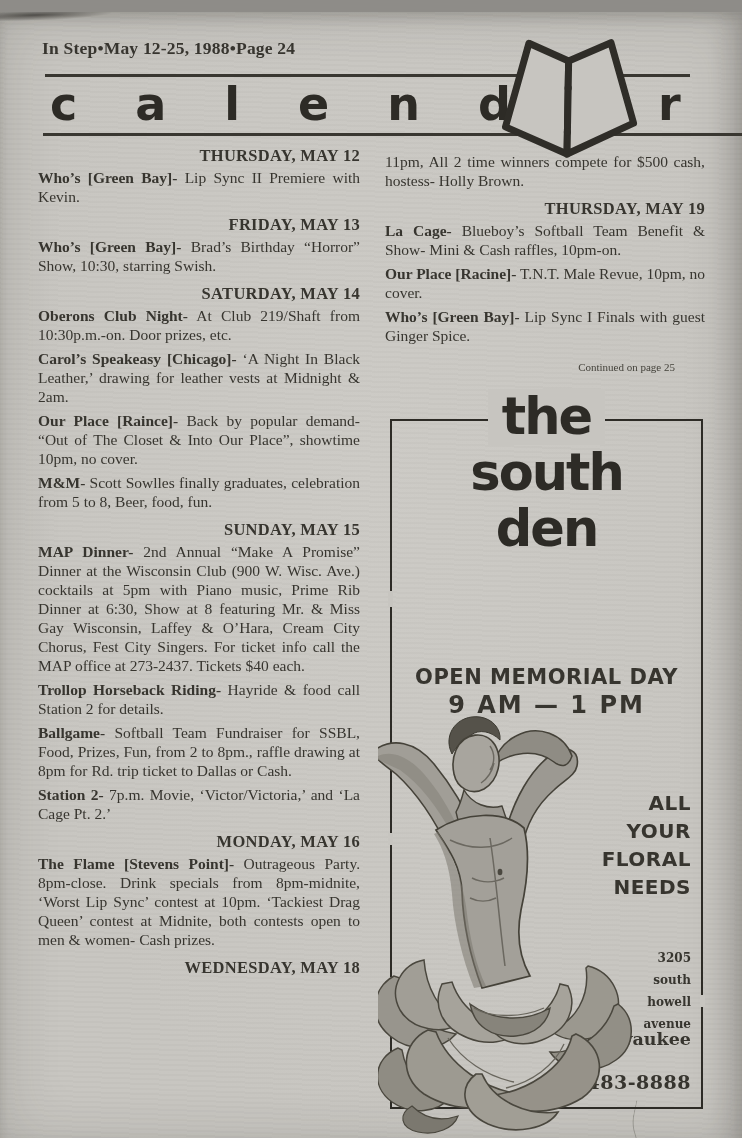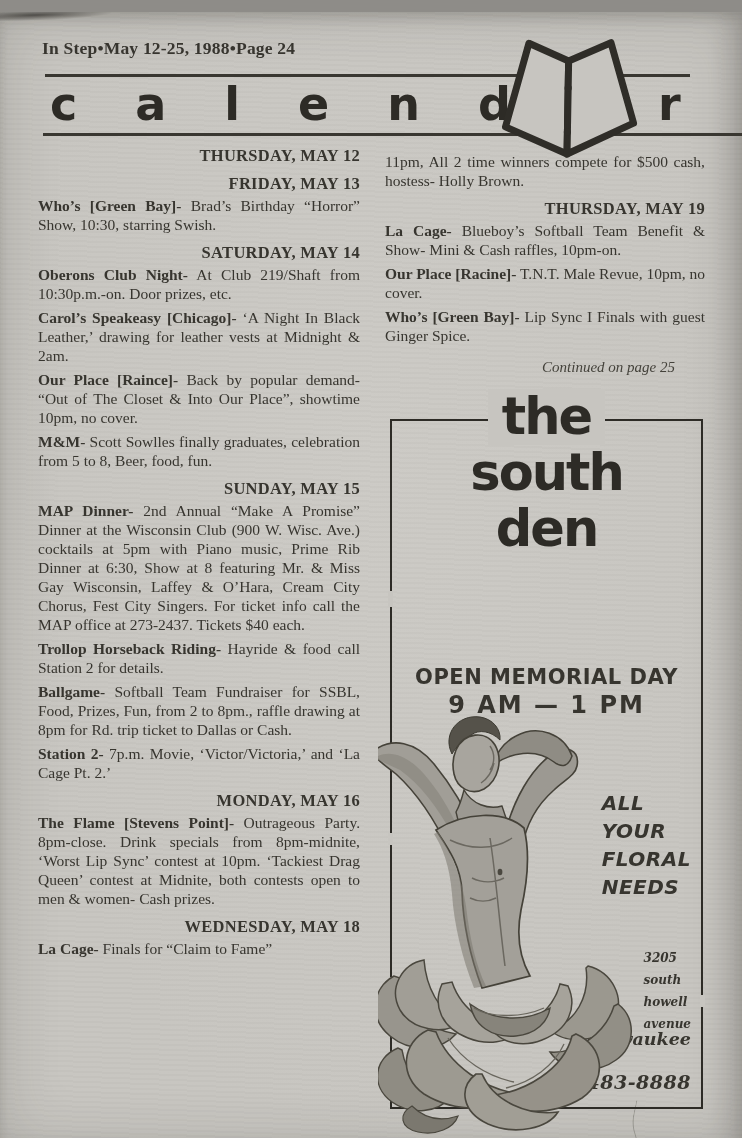--- a/index.html
+++ b/index.html
@@ -47,41 +47,41 @@
   .day{
     margin:9px 0 3px 0;text-align:right;
     font-size:16.5px;font-weight:bold;letter-spacing:.3px;line-height:19px;
   }
   .day.first{margin-top:2px;}
   .col-left{left:38px;top:132px;}
   .col-right{left:385px;top:140px;width:320px;}
   .continued{
     margin-top:13px !important;
     text-align:right;padding-right:30px;
-    font-style:italic;font-size:15px;color:var(--ink_soft);
+    font-size:11px;color:var(--ink_soft);
   }
   
   .ad{
     position:absolute;left:390px;top:407px;width:309px;height:686px;
     border:2.5px solid var(--title_ink);
     z-index:2;
   }
   .border-gap{position:absolute;width:5px;background:var(--paper);left:-4px;z-index:3;}
   .gap1{top:170px;height:16px;} .gap2{top:412px;height:12px;} .gap3{top:556px;height:14px;}
   .gap4{left:auto;right:-4px;top:574px;height:12px;}
   .ad-title{position:absolute;left:0;right:0;top:-32px;text-align:center;z-index:4;
     font-family:"DejaVu Sans","Liberation Sans",sans-serif;font-weight:bold;
     font-size:51px;line-height:56px;letter-spacing:-2px;color:var(--title_ink);}
   .ad-title .t-line{display:block;}
   .ad-title .t-first{display:inline-block;background:var(--paper);padding:0 14px;}
   .ad-hours{position:absolute;left:0;right:0;top:242px;text-align:center;z-index:4;
     font-family:"DejaVu Sans","Liberation Sans",sans-serif;font-weight:bold;color:var(--ink);}
   .ad-hours .h1{font-size:21px;line-height:28px;letter-spacing:.5px;display:block;}
   .ad-hours .h2{font-size:24px;line-height:28px;letter-spacing:2px;display:block;}
-  .ad-right{position:absolute;right:10px;z-index:4;color:var(--ink);font-style:italic;}
+  .ad-right{position:absolute;right:10px;text-align:right;z-index:4;color:var(--ink);}
   .ad-tagline{top:368px;font-family:"DejaVu Sans","Liberation Sans",sans-serif;
     font-weight:bold;font-size:20px;line-height:28px;letter-spacing:.5px;}
   .ad-address{top:526px;font-family:"DejaVu Serif","Liberation Serif",serif;
     font-weight:bold;font-size:12px;line-height:22px;}
   .ad-city{top:608px;font-family:"DejaVu Serif","Liberation Serif",serif;
     font-weight:bold;font-size:17.5px;}
   .ad-phone{top:650px;font-family:"DejaVu Serif","Liberation Serif",serif;
     font-weight:bold;font-size:19px;letter-spacing:.5px;}
   .ad-right span{display:block;}
   .illustration{position:absolute;left:-14px;top:287px;width:272px;height:432px;z-index:5;}
@@ -108,41 +108,41 @@
   <svg class="book-icon" viewBox="0 0 164 128">
     <path d="M 20 94 L 42 10 L 82 27 L 82 120 Z" fill="#c7c5c0" stroke="#2f2d28" stroke-width="7" stroke-linejoin="round"></path>
     <path d="M 82 120 L 82 27 L 124 8 L 148 88 Z" fill="#c7c5c0" stroke="#2f2d28" stroke-width="7" stroke-linejoin="round"></path>
     <line x1="82" y1="30" x2="82" y2="116" stroke="#2f2d28" stroke-width="2.5"></line>
     <circle cx="82" cy="54" r="3.6" fill="#2f2d28"></circle>
     <circle cx="82" cy="98" r="3.6" fill="#2f2d28"></circle>
   </svg>
 
   <div class="col col-left">
     <h3 class="day first">THURSDAY, MAY 12</h3>
+    <p class="entry"><strong class="lead">Who’s [Green Bay]-</strong> <span>Lip Sync II Premiere with Kevin.</span></p>
 
     <h3 class="day">FRIDAY, MAY 13</h3>
     <p class="entry"><strong class="lead">Who’s [Green Bay]-</strong> <span>Brad’s Birthday “Horror” Show, 10:30, starring Swish.</span></p>
 
     <h3 class="day">SATURDAY, MAY 14</h3>
     <p class="entry"><strong class="lead">Oberons Club Night-</strong> <span>At Club 219/Shaft from 10:30p.m.-on. Door prizes, etc.</span></p>
     <p class="entry"><strong class="lead">Carol’s Speakeasy [Chicago]-</strong> <span>‘A Night In Black Leather,’ drawing for leather vests at Midnight &amp; 2am.</span></p>
     <p class="entry"><strong class="lead">Our Place [Raince]-</strong> <span>Back by popular demand- “Out of The Closet &amp; Into Our Place”, showtime 10pm, no cover.</span></p>
     <p class="entry"><strong class="lead">M&amp;M-</strong> <span>Scott Sowlles finally graduates, celebration from 5 to 8, Beer, food, fun.</span></p>
 
     <h3 class="day">SUNDAY, MAY 15</h3>
     <p class="entry"><strong class="lead">MAP Dinner-</strong> <span>2nd Annual “Make A Promise” Dinner at the Wisconsin Club (900 W. Wisc. Ave.) cocktails at 5pm with Piano music, Prime Rib Dinner at 6:30, Show at 8 featuring Mr. &amp; Miss Gay Wisconsin, Laffey &amp; O’Hara, Cream City Chorus, Fest City Singers. For ticket info call the MAP office at 273-2437. Tickets $40 each.</span></p>
     <p class="entry"><strong class="lead">Trollop Horseback Riding-</strong> <span>Hayride &amp; food call Station 2 for details.</span></p>
     <p class="entry"><strong class="lead">Ballgame-</strong> <span>Softball Team Fundraiser for SSBL, Food, Prizes, Fun, from 2 to 8pm., raffle drawing at 8pm for Rd. trip ticket to Dallas or Cash.</span></p>
     <p class="entry"><strong class="lead">Station 2-</strong> <span>7p.m. Movie, ‘Victor/Victoria,’ and ‘La Cage Pt. 2.’</span></p>
 
     <h3 class="day">MONDAY, MAY 16</h3>
     <p class="entry"><strong class="lead">The Flame [Stevens Point]-</strong> <span>Outrageous Party. 8pm-close. Drink specials from 8pm-midnite, ‘Worst Lip Sync’ contest at 10pm. ‘Tackiest Drag Queen’ contest at Midnite, both contests open to men &amp; women- Cash prizes.</span></p>
 
     <h3 class="day">WEDNESDAY, MAY 18</h3>
-    <p class="entry"><strong class="lead">La Cage-</strong> <span>Finals for “Claim to Fame”</span></p>
   </div>
 
   <div class="col col-right">
     <p class="entry">11pm, All 2 time winners compete for $500 cash, hostess- Holly Brown.</p>
 
     <h3 class="day">THURSDAY, MAY 19</h3>
     <p class="entry"><strong class="lead">La Cage-</strong> <span>Blueboy’s Softball Team Benefit &amp; Show- Mini &amp; Cash raffles, 10pm-on.</span></p>
     <p class="entry"><strong class="lead">Our Place [Racine]-</strong> <span>T.N.T. Male Revue, 10pm, no cover.</span></p>
     <p class="entry"><strong class="lead">Who’s [Green Bay]-</strong> <span>Lip Sync I Finals with guest Ginger Spice.</span></p>
 

